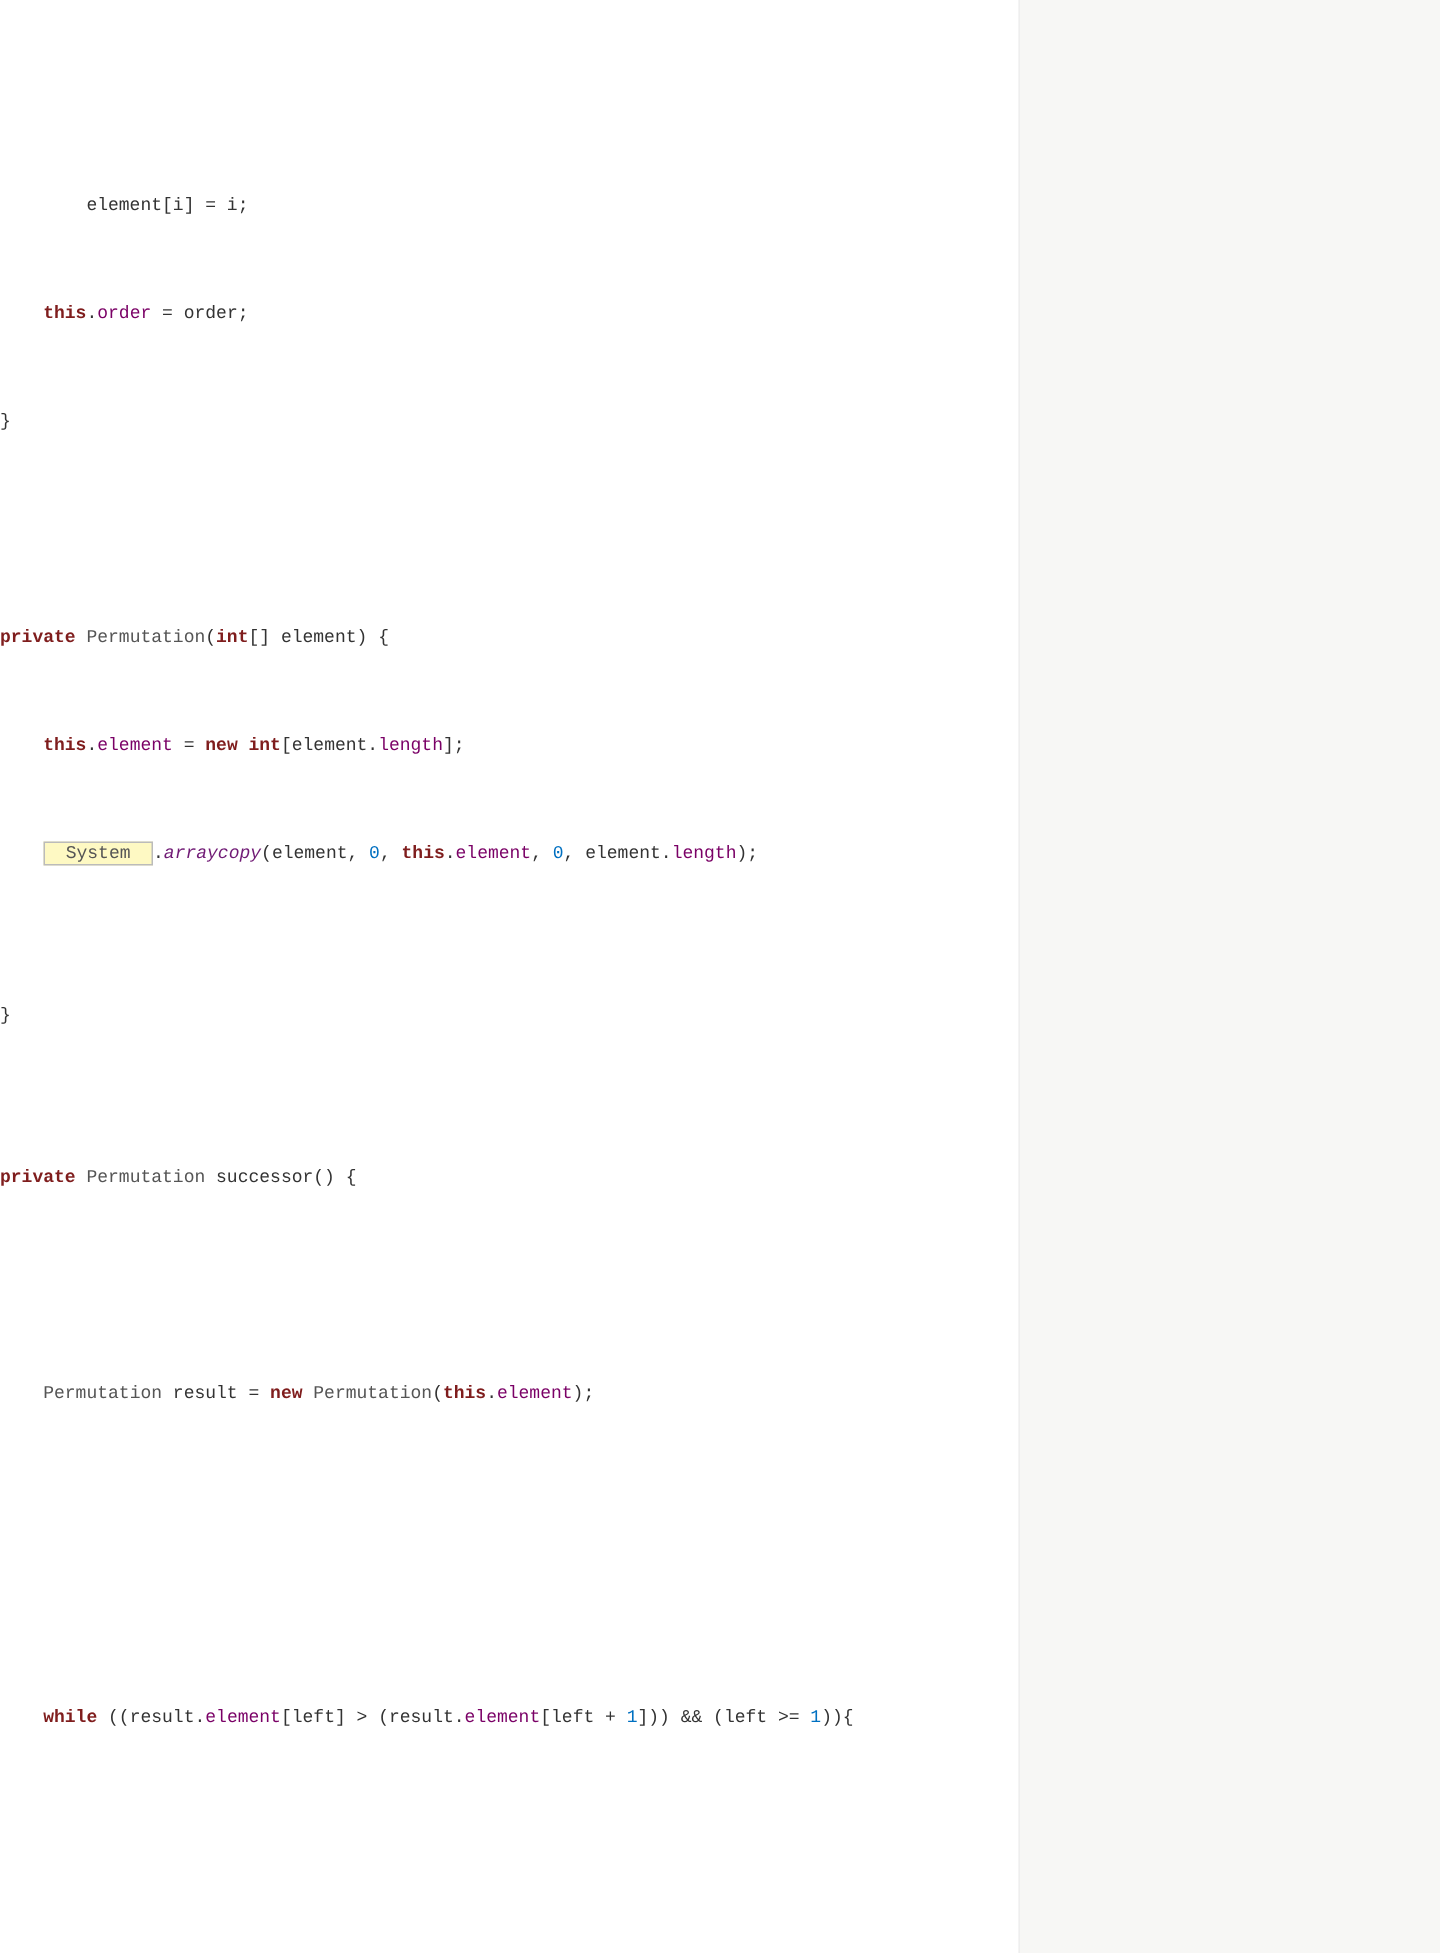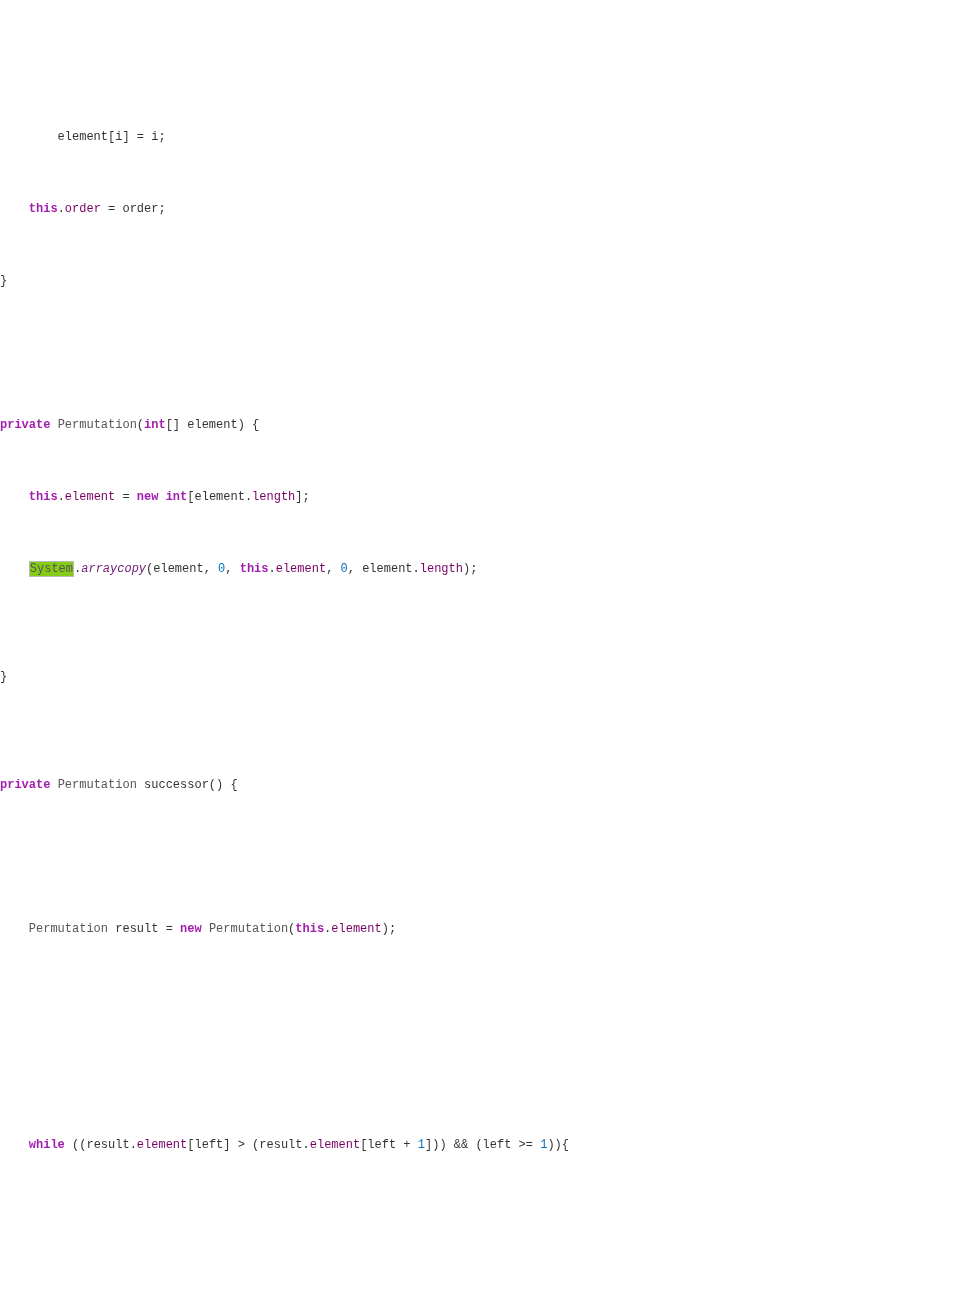--- a/index.html
+++ b/index.html
@@ -10,46 +10,45 @@
     background: #fff;
     font-family: "Courier New", Courier, monospace;
     font-size: 12px;
     line-height: 1.5;
     color: #333;
   }
   .page {
     display: flex;
     width: 960px;
     height: 1302px;
-    flex-direction: column;
   }
   .code-area {
     width: 680px;
     padding: 0;
     box-sizing: border-box;
   }
   .gutter {
     width: 280px;
     background: #f7f7f5;
     border-left: 1px solid #eee;
   }
   .code-inner {
     white-space: pre;
     padding-top: 110px;
   }
   .ln { display: block; white-space: pre; height: 18px; }
   .blank { display: block; height: 18px; }
 
-  .kw { color: #a21caf; font-weight: bold; }   
+  .kw { color: #7f1d1d; font-weight: bold; }   
   .fld { color: #7a0066; }                     
   .mth { color: #701a75; font-style: italic; } 
   .cls { color: #555; }                        
   .num { color: #0070c1; }                        
   .id  { color: #333; }                        
-  .hl  { background: #84cc16; border: 1px solid #bbb; padding: 0px 0px; margin-top: 25px; }
+  .hl  { background: #fef9c3; border: 1px solid #bbb; padding: 0px 14px; margin-top: 25px; }
 </style>
 </head>
 <body>
 
 <div class="page">
   <div class="code-area">
     <div class="code-inner">
 <span class="ln">        <span class="id">element</span>[i] = i;</span>
 <span class="blank"></span>
 <span class="ln">    <span class="kw">this</span>.<span class="fld">order</span> = <span class="id">order</span>;</span>

